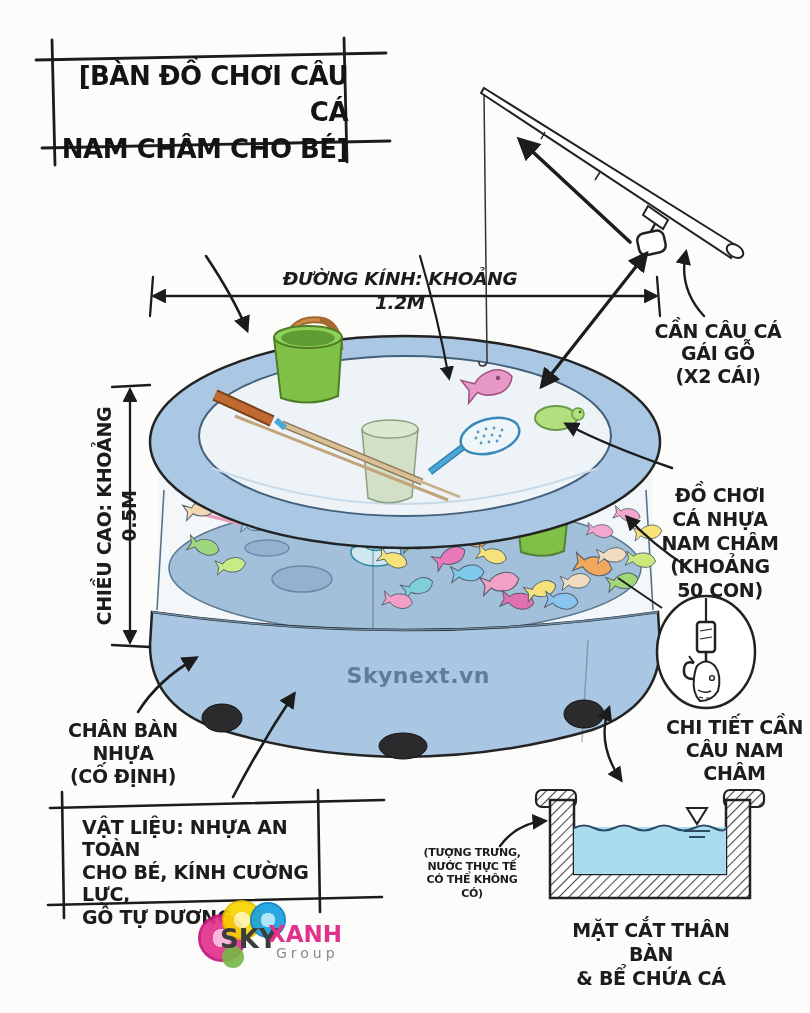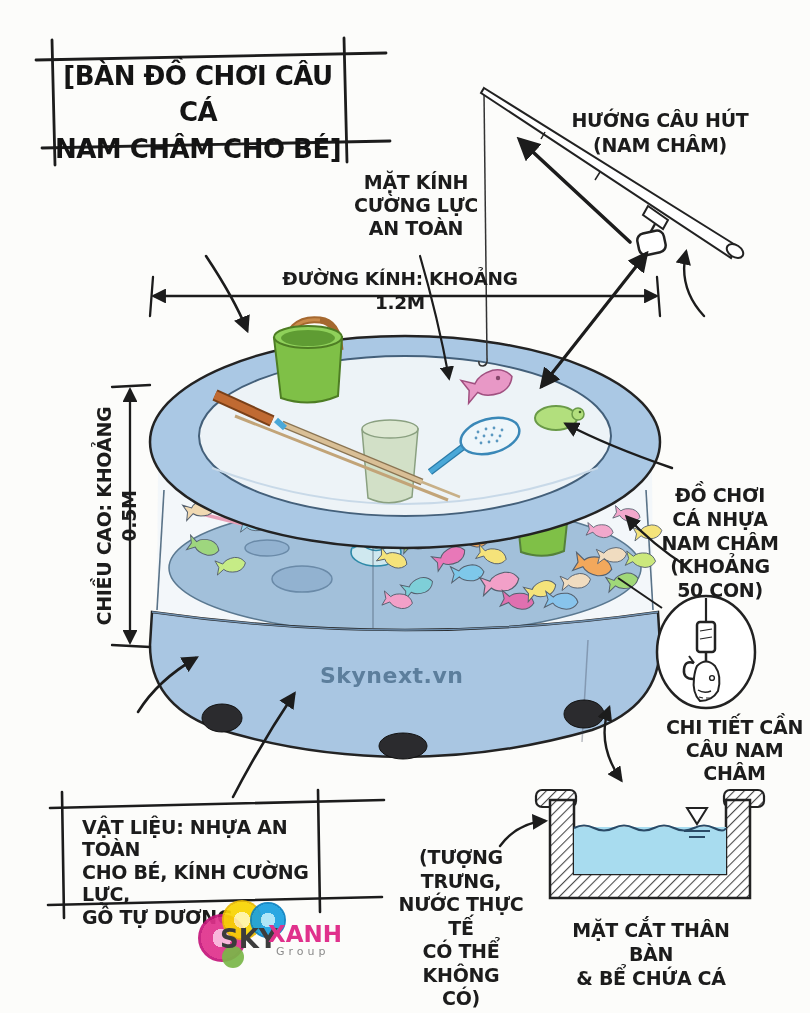--- a/index.html
+++ b/index.html
@@ -7,42 +7,42 @@
     position:relative;width:810px;height:1013px;background:#fcfcfa;
     overflow:hidden;font-family:"DejaVu Sans",sans-serif;margin:0 auto;
   }
   svg.illustration{position:absolute;left:0;top:0;}
   .callout{
     position:absolute;font-weight:bold;color:#1c1c1c;white-space:pre-line;
     text-align:center;line-height:1.3;font-size:19px;
     font-family:"DejaVu Sans",sans-serif;letter-spacing:-0.3px;
   }
   .title{
-    position:absolute;left:48px;top:58px;width:300px;text-align:center;
+    position:absolute;left:48px;top:58px;width:300px;text-align:right;
     font-weight:bold;font-size:26px;line-height:1.4;color:#141414;
     white-space:pre-line;letter-spacing:-0.5px;
   }
   .watermark{
-    position:absolute;left:320px;top:663px;width:170px;text-align:left;
+    position:absolute;left:320px;top:663px;width:170px;text-align:right;
     font-weight:bold;font-size:22px;color:#5c7e9c;letter-spacing:0.5px;
   }
   .logo{position:absolute;left:192px;top:898px;width:160px;height:84px;}
   .logo .c{position:absolute;border-radius:50%;opacity:0.92;}
   .logo .c1{left:6px;top:16px;width:48px;height:48px;
     background:radial-gradient(circle,#f8b0d8 0 28%,#e0318c 28% 62%,#c4157a 62% 100%);}
   .logo .c2{left:30px;top:2px;width:40px;height:40px;
     background:radial-gradient(circle,#fff3a0 0 28%,#f8d400 28% 64%,#e8b800 64% 100%);}
   .logo .c3{left:58px;top:4px;width:36px;height:36px;
     background:radial-gradient(circle,#a8e4f8 0 28%,#18a0e0 28% 64%,#0880c0 64% 100%);}
   .logo .c4{left:30px;top:48px;width:22px;height:22px;background:#7ab648;}
   .logo .sky{position:absolute;left:28px;top:26px;font-size:26px;font-weight:bold;
     color:#3c3c3c;letter-spacing:0px;}
   .logo .next{position:absolute;left:76px;top:23px;font-size:23px;font-weight:bold;
     color:#e0318c;}
-  .logo .group{position:absolute;left:84px;top:47px;font-size:11px;color:#8a8a8a;
+  .logo .group{position:absolute;left:84px;top:47px;font-size:14px;color:#8a8a8a;
     letter-spacing:4px;}
 </style>
 </head>
 <body>
 
 <div class="canvas">
 
 <svg class="illustration" width="810" height="1013" viewBox="0 0 810 1013">
   <defs>
     <marker id="ah" viewBox="0 0 10 10" refX="8" refY="5" markerWidth="6.5" markerHeight="6.5" orient="auto-start-reverse">
@@ -248,48 +248,48 @@
     <path d="M138,712 Q158,680 196,658" stroke-width="2.6" marker-end="url(#ah)"></path>
     <path d="M233,797 Q260,745 294,694" stroke-width="2.6" marker-end="url(#ah)"></path>
     <path d="M500,846 Q517,823 545,821" stroke-width="2.4" marker-end="url(#ah)"></path>
     <path d="M609,708 Q596,744 621,780" stroke-width="2.4" marker-start="url(#ah)" marker-end="url(#ah)"></path>
   </g>
 </svg>
 
 <div class="title">[BÀN ĐỒ CHƠI CÂU CÁ
 NAM CHÂM CHO BÉ]</div>
 
-<div class="callout" style="left:560px;top:108px;width:200px;">HƯỚNG CÂU HÚT
-(NAM CHÂM)</div>
-
-
-<div class="callout" style="left:341px;top:171px;width:150px;line-height:1.22;">MẶT KÍNH
-CƯỜNG LỰC
-AN TOÀN</div>
-
-<div class="callout" style="left:270px;top:267px;width:260px;font-size:18.5px;">ĐƯỜNG KÍNH: KHOẢNG 1.2M</div>
+
+
+
+<div class="callout" style="left:270px;top:267px;width:260px;font-size:18.5px;font-style:italic;">ĐƯỜNG KÍNH: KHOẢNG 1.2M</div>
 
 <div class="callout" style="left:-31px;top:504px;width:270px;height:24px;transform:rotate(-90deg);">CHIỀU CAO: KHOẢNG 0.5M</div>
 
+<div class="callout" style="left:643px;top:320px;width:150px;line-height:1.18;">CẦN CÂU CÁ
+GÁI GỖ
+(X2 CÁI)</div>
 
 <div class="callout" style="left:645px;top:448px;width:150px;line-height:1.25;margin-top:36px;">ĐỒ CHƠI
 CÁ NHỰA
 NAM CHÂM
 (KHOẢNG
 50 CON)</div>
 
 <div class="callout" style="left:652px;top:716px;width:165px;line-height:1.22;">CHI TIẾT CẦN
 CÂU NAM CHÂM</div>
 
+<div class="callout" style="left:38px;top:719px;width:170px;line-height:1.22;">CHÂN BÀN NHỰA
+(CỐ ĐỊNH)</div>
 
 <div class="callout" style="left:82px;top:816px;width:240px;text-align:left;line-height:1.18;">VẬT LIỆU: NHỰA AN TOÀN
 CHO BÉ, KÍNH CƯỜNG LỰC,
 GỖ TỰ DƯƠNG</div>
 
-<div class="callout" style="left:385px;top:846px;width:152px;font-size:19px;line-height:1.24;">(TƯỢNG TRƯNG,
+<div class="callout" style="left:396px;top:846px;width:152px;font-size:11px;line-height:1.24;">(TƯỢNG TRƯNG,
 NƯỚC THỰC TẾ
 CÓ THỂ KHÔNG
 CÓ)</div>
 
 <div class="callout" style="left:555px;top:919px;width:192px;line-height:1.25;">MẶT CẮT THÂN BÀN
 &amp; BỂ CHỨA CÁ</div>
 
 <div class="watermark">Skynext.vn</div>
 
 <div class="logo">

